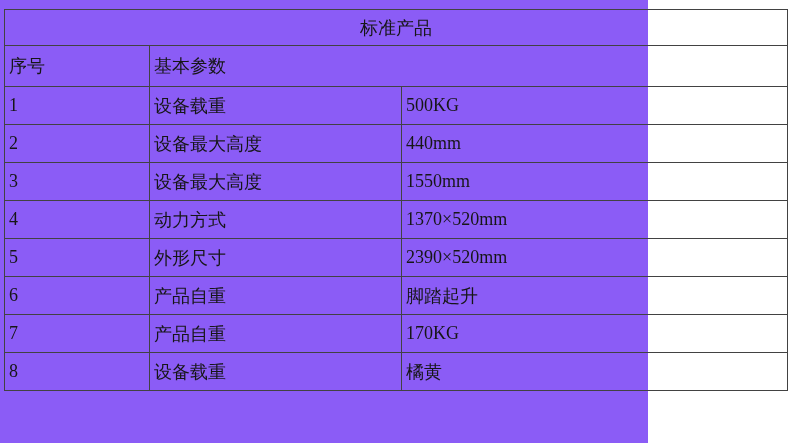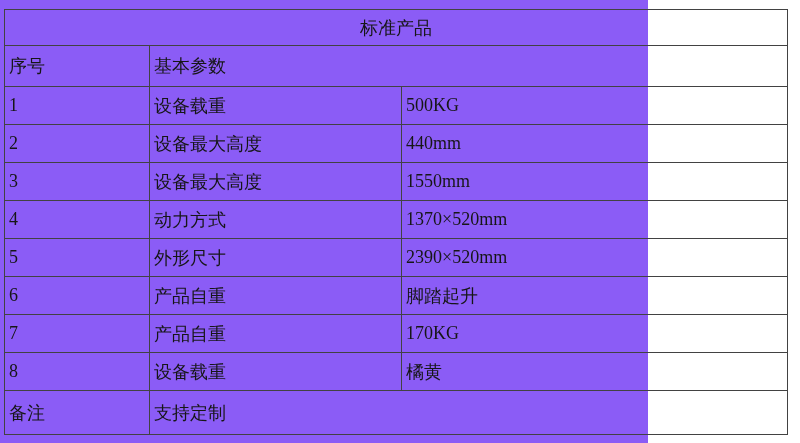--- a/index.html
+++ b/index.html
@@ -93,19 +93,15 @@
       <tr class="data-row">
         <td>7</td>
         <td>产品自重</td>
         <td>170KG</td>
       </tr>
       <tr class="data-row">
         <td>8</td>
         <td>设备载重</td>
         <td>橘黄</td>
       </tr>
-      <tr class="note-row">
-        <td>备注</td>
-        <td colspan="2">支持定制</td>
-      </tr>
     </tbody>
   </table>
 </div>
 
 </body></html>

